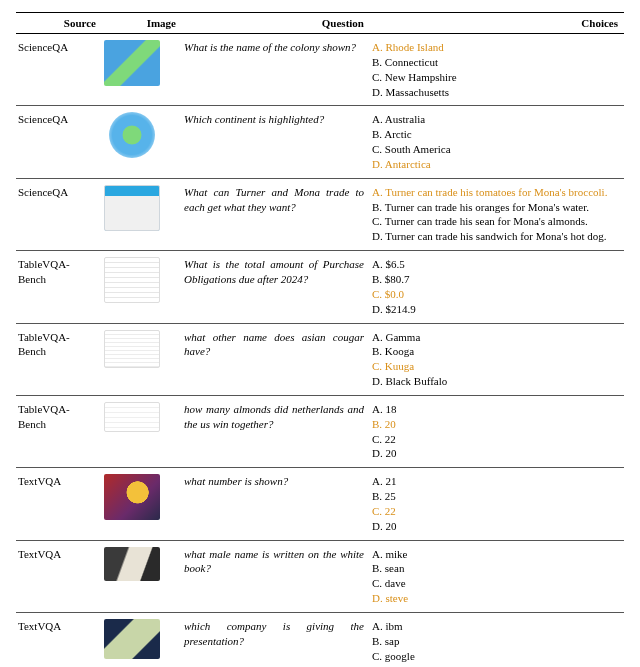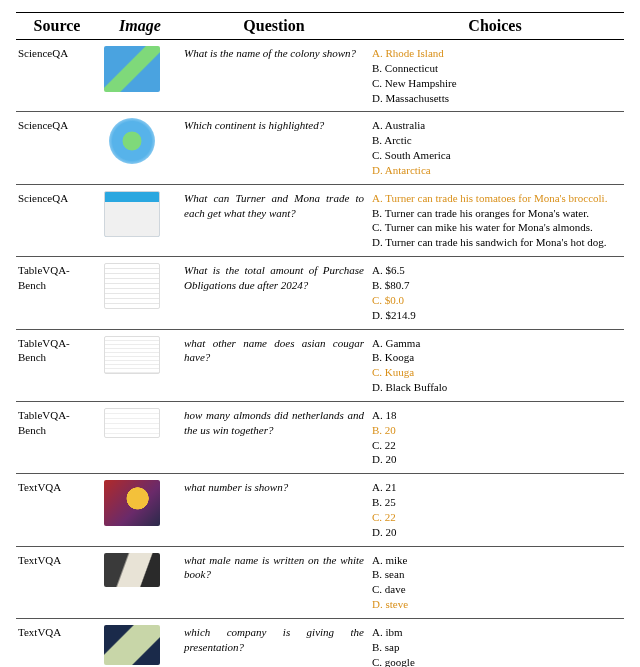--- a/index.html
+++ b/index.html
@@ -10,40 +10,40 @@
     color: #000;
     background: #fff;
     width: 640px;
     box-sizing: border-box;
   }
   .table {
     width: 100%;
     border-collapse: collapse;
   }
   .headrow th {
-    text-align: center;
+    text-align: right;
     font-weight: bold;
     padding: 4px 6px 4px 2px;
     border-top: 1.2px solid #000;
     border-bottom: 0.8px solid #000;
-    font-size: 16px;
+    font-size: 11px;
   }
   .row td {
     vertical-align: top;
     padding: 6px 6px 6px 2px;
     border-bottom: 0.5px solid #555;
     font-size: 11px;
     line-height: 1.35;
     margin-left: 24px;
   }
   .row:last-child td {
     border-bottom: 1.2px solid #000;
   }
   .col-source { width: 78px; }
-  .col-image  { width: 72px; font-style: italic; }
+  .col-image  { width: 72px; }
   .col-question { width: 180px; }
   .col-choices { width: auto; }
   .thumb {
     width: 56px;
     height: 46px;
     border-radius: 2px;
     display: inline-block;
     box-sizing: border-box;
   }
   .choice { display: block; }
@@ -135,21 +135,21 @@
           <span class="choice correct">D. Antarctica</span>
         </td>
       </tr>
       <tr class="row">
         <td class="col-source">ScienceQA</td>
         <td class="col-image"><span class="thumb thumb-trade"></span></td>
         <td class="col-question question-text">What can Turner and Mona trade to each get what they want?</td>
         <td class="col-choices">
           <span class="choice correct">A. Turner can trade his tomatoes for Mona's broccoli.</span>
           <span class="choice">B. Turner can trade his oranges for Mona's water.</span>
-          <span class="choice">C. Turner can mike his water for Mona's almonds.</span>
+          <span class="choice">C. Turner can trade his sean for Mona's almonds.</span>
           <span class="choice">D. Turner can trade his sandwich for Mona's hot dog.</span>
         </td>
       </tr>
       <tr class="row">
         <td class="col-source">TableVQA-Bench</td>
         <td class="col-image"><span class="thumb thumb-tablea"></span></td>
         <td class="col-question question-text">What is the total amount of Purchase Obligations due after 2024?</td>
         <td class="col-choices">
           <span class="choice">A. $6.5</span>
           <span class="choice">B. $80.7</span>

